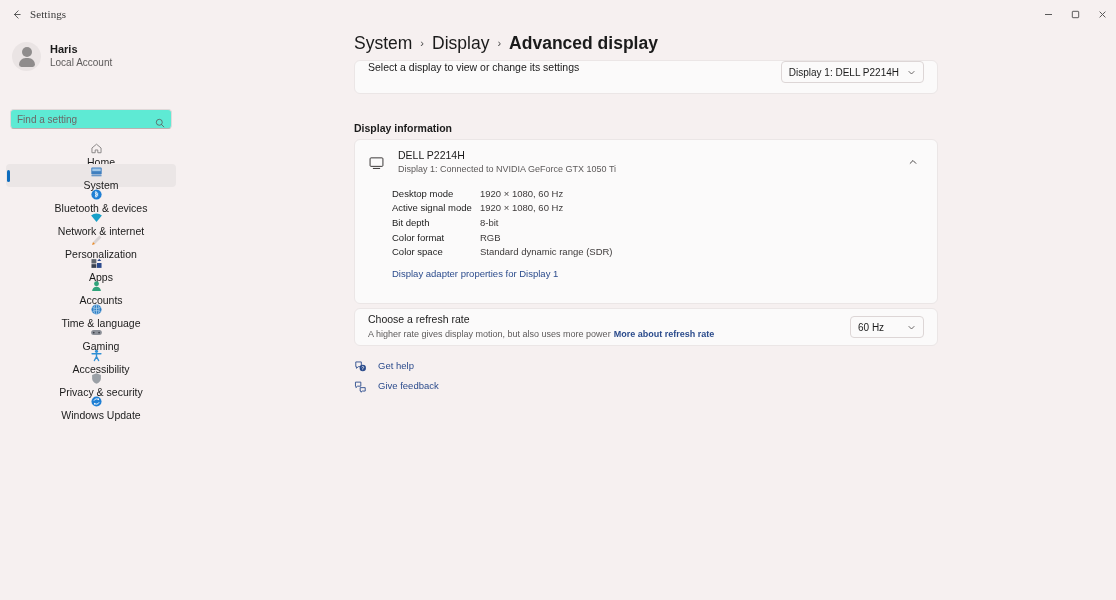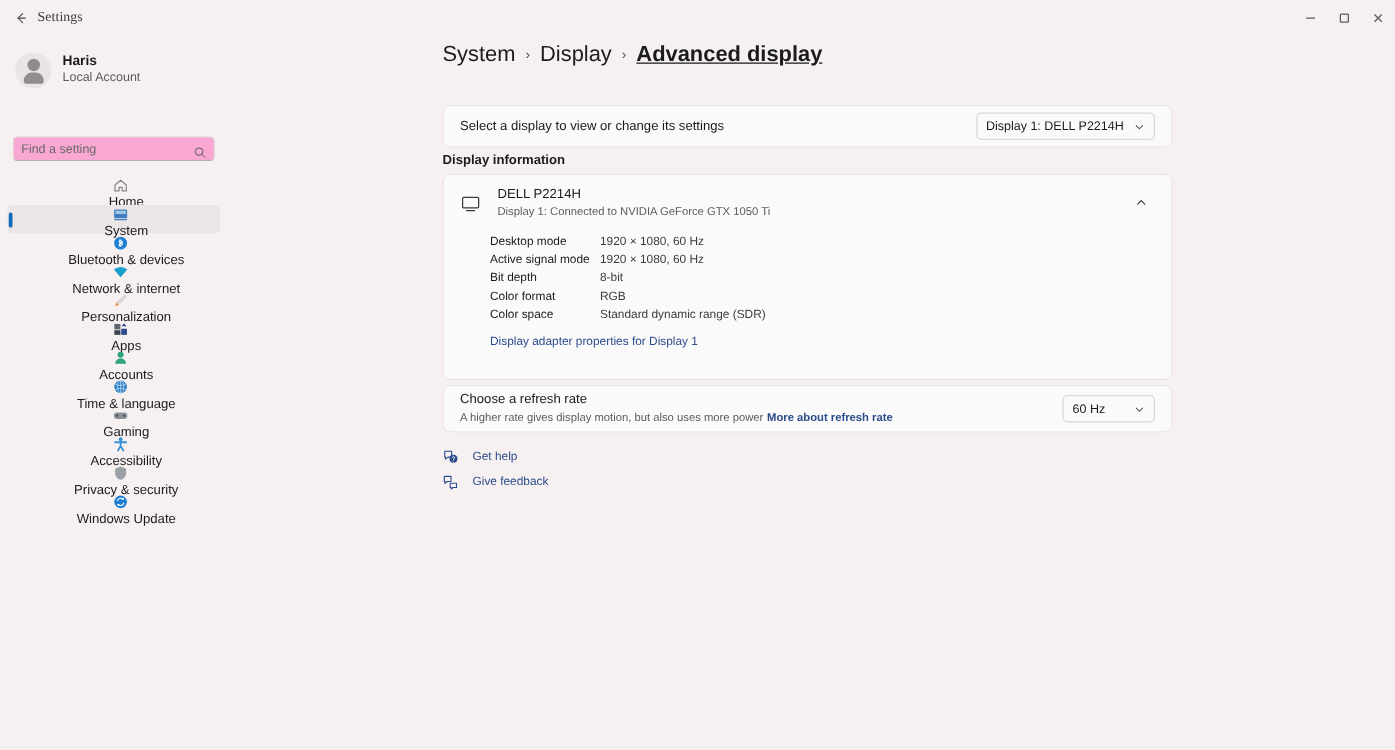--- a/index.html
+++ b/index.html
@@ -44,21 +44,21 @@
   .avatar .body {
     position: absolute; left: 50%; top: 16px; transform: translateX(-50%);
     width: 16px; height: 9px; border-radius: 8px 8px 3px 3px; background: #8f8c8c;
   }
   .pinfo { margin-left: 9px; line-height: 1.2; }
   .pname { font-size: 11px; font-weight: bold; color: #1b1b1b; }
   .psub { font-size: 10px; color: #5d5a5a; margin-top: 1px; }
 
   .searchbox {
     position: absolute; left: 10px; top: 81px; width: 162px; height: 20px;
-    background: #f9a8d4; border: 1px solid #e0d9d9; border-bottom-color: #b9b2b2;
+    background: #5eead4; border: 1px solid #e0d9d9; border-bottom-color: #b9b2b2;
     border-radius: 4px; display: flex; align-items: center; padding: 0 6px;
   }
   .searchbox input {
     border: none; outline: none; background: transparent; flex: 1;
     font-family: "Liberation Sans", sans-serif; font-size: 10px; color: #3b3b3b;
   }
   .searchbox input::placeholder { color: #6b6868; }
   .s-icon { width: 10px; height: 10px; flex: none; color: #5a5757; }
 
   .navlist { position: absolute; left: 6px; top: 113px; width: 170px; }
@@ -72,28 +72,28 @@
     width: 3px; height: 12px; background: #0f6cbd; border-radius: 2px;
   }
   .nav-ic { width: 15px; height: 15px; flex: none; display: flex; align-items: center; justify-content: center; }
   .nav-ic svg { display: block; }
   .nav-lbl { font-size: 10.5px; color: #1b1b1b; margin-left: 10px; white-space: nowrap; }
 
   
   .main { position: absolute; left: 182px; top: 28px; width: 934px; height: 572px; }
   .crumbs { position: absolute; left: 172px; top: 5px; display: flex; align-items: baseline; }
   .crumb { font-size: 17.5px; color: #1b1b1b; }
-  .crumb.cur { font-weight: bold; text-decoration: underline; }
+  .crumb.cur { font-weight: bold; }
   .crumb-sep { font-size: 11px; color: #4a4a4a; margin: 0 8px; position: relative; top: -2px; }
 
   .card {
     position: absolute; background: #fbfafa; border: 1px solid #ebe6e6;
     border-radius: 6px;
   }
-  .sel-card { left: 172px; top: 56px; width: 584px; height: 34px; display: flex; align-items: center; padding: 0 13px; }
+  .sel-card { left: 172px; top: 32px; width: 584px; height: 34px; display: flex; padding: 0 13px; }
   .sel-lbl { font-size: 10.5px; color: #1b1b1b; }
   .dropdown {
     margin-left: auto; height: 22px; min-width: 104px; background: #fbfafa;
     border: 1px solid #ddd6d6; border-radius: 4px;
     display: flex; align-items: center; padding: 0 7px; gap: 8px;
   }
   .dd-val { font-size: 10px; color: #1b1b1b; white-space: nowrap; }
   .dd-ch { margin-left: auto; color: #4c4949; display: flex; }
 
   .section-title { position: absolute; left: 172px; top: 94px; font-size: 10.5px; font-weight: bold; color: #1b1b1b; }

